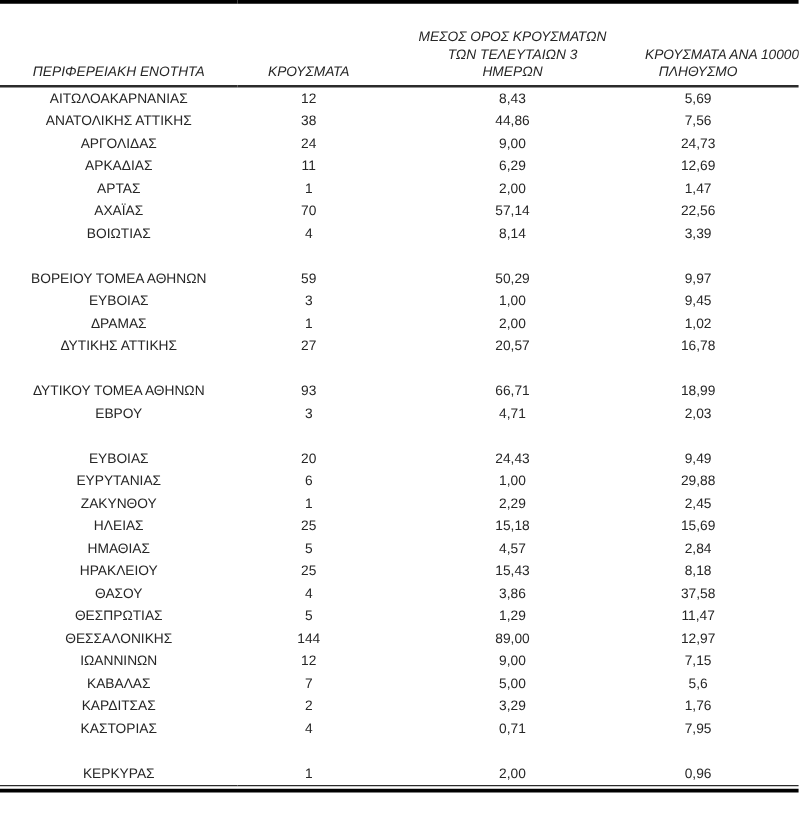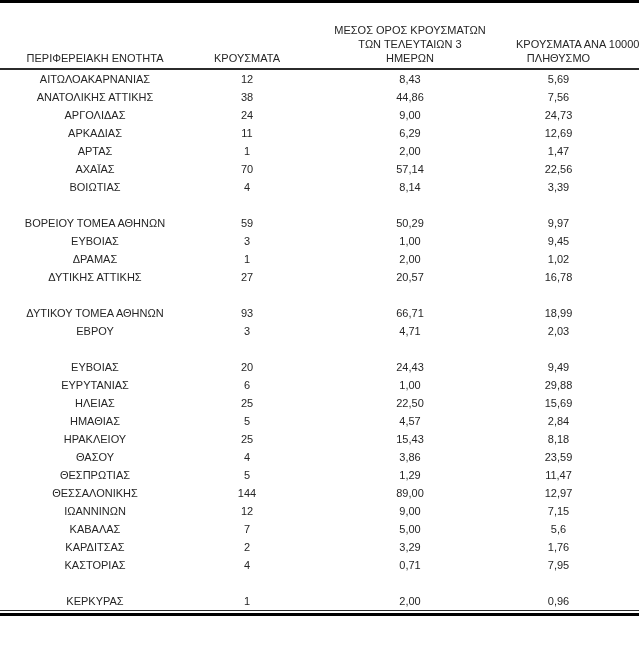--- a/index.html
+++ b/index.html
@@ -25,21 +25,21 @@
     font-weight: normal;
     font-size: 11px;
     line-height: 14px;
     vertical-align: bottom;
     text-align: center;
     padding: 0 0 3px 0;
     height: 62px;
     border-bottom: 2px solid #2b2b2b;
     white-space: nowrap;
   }
-  thead th .hline { display: block; }
+  thead th .hline { display: block; font-style: italic; }
   tbody td {
     font-size: 11px;
     text-align: center;
     vertical-align: middle;
     padding: 0;
     height: 18px;
     white-space: nowrap;
     overflow: visible;
   }
   
@@ -170,42 +170,48 @@
           <td>24,43</td>
           <td>9,49</td>
         </tr>
         <tr>
           <td>ΕΥΡΥΤΑΝΙΑΣ</td>
           <td>6</td>
           <td>1,00</td>
           <td>29,88</td>
         </tr>
         <tr>
+          <td>ΖΑΚΥΝΘΟΥ</td>
+          <td>1</td>
+          <td>2,29</td>
+          <td>2,45</td>
+        </tr>
+        <tr>
           <td>ΗΛΕΙΑΣ</td>
           <td>25</td>
-          <td>22,50</td>
+          <td>15,18</td>
           <td>15,69</td>
         </tr>
         <tr>
           <td>ΗΜΑΘΙΑΣ</td>
           <td>5</td>
           <td>4,57</td>
           <td>2,84</td>
         </tr>
         <tr>
           <td>ΗΡΑΚΛΕΙΟΥ</td>
           <td>25</td>
           <td>15,43</td>
           <td>8,18</td>
         </tr>
         <tr>
           <td>ΘΑΣΟΥ</td>
           <td>4</td>
           <td>3,86</td>
-          <td>23,59</td>
+          <td>37,58</td>
         </tr>
         <tr>
           <td>ΘΕΣΠΡΩΤΙΑΣ</td>
           <td>5</td>
           <td>1,29</td>
           <td>11,47</td>
         </tr>
         <tr>
           <td>ΘΕΣΣΑΛΟΝΙΚΗΣ</td>
           <td>144</td>

